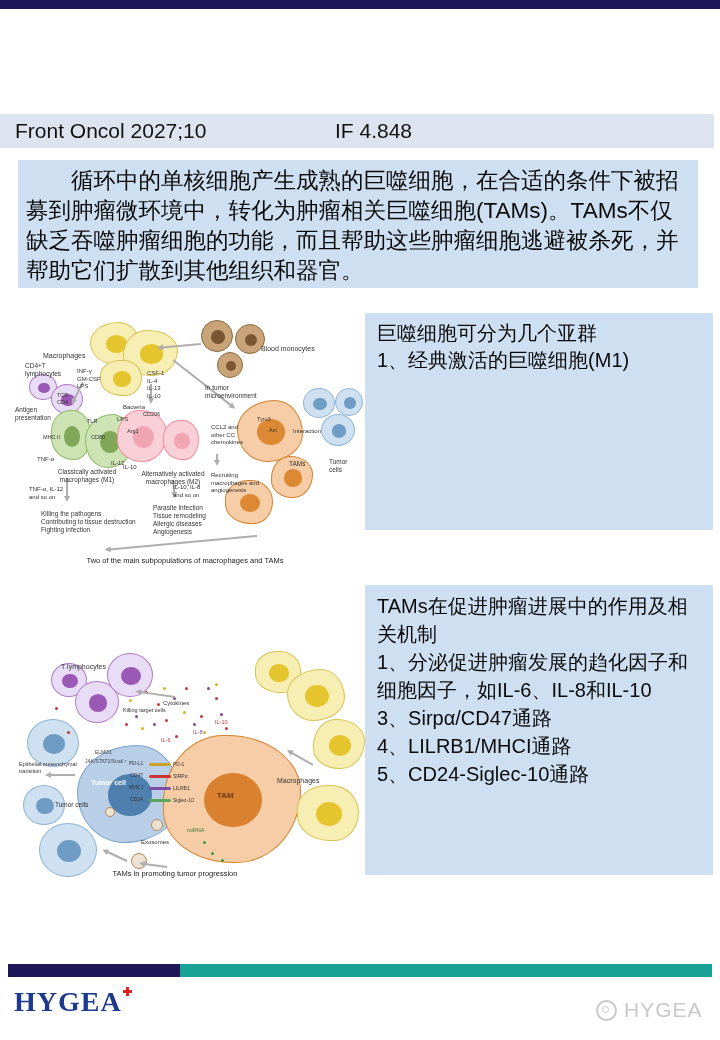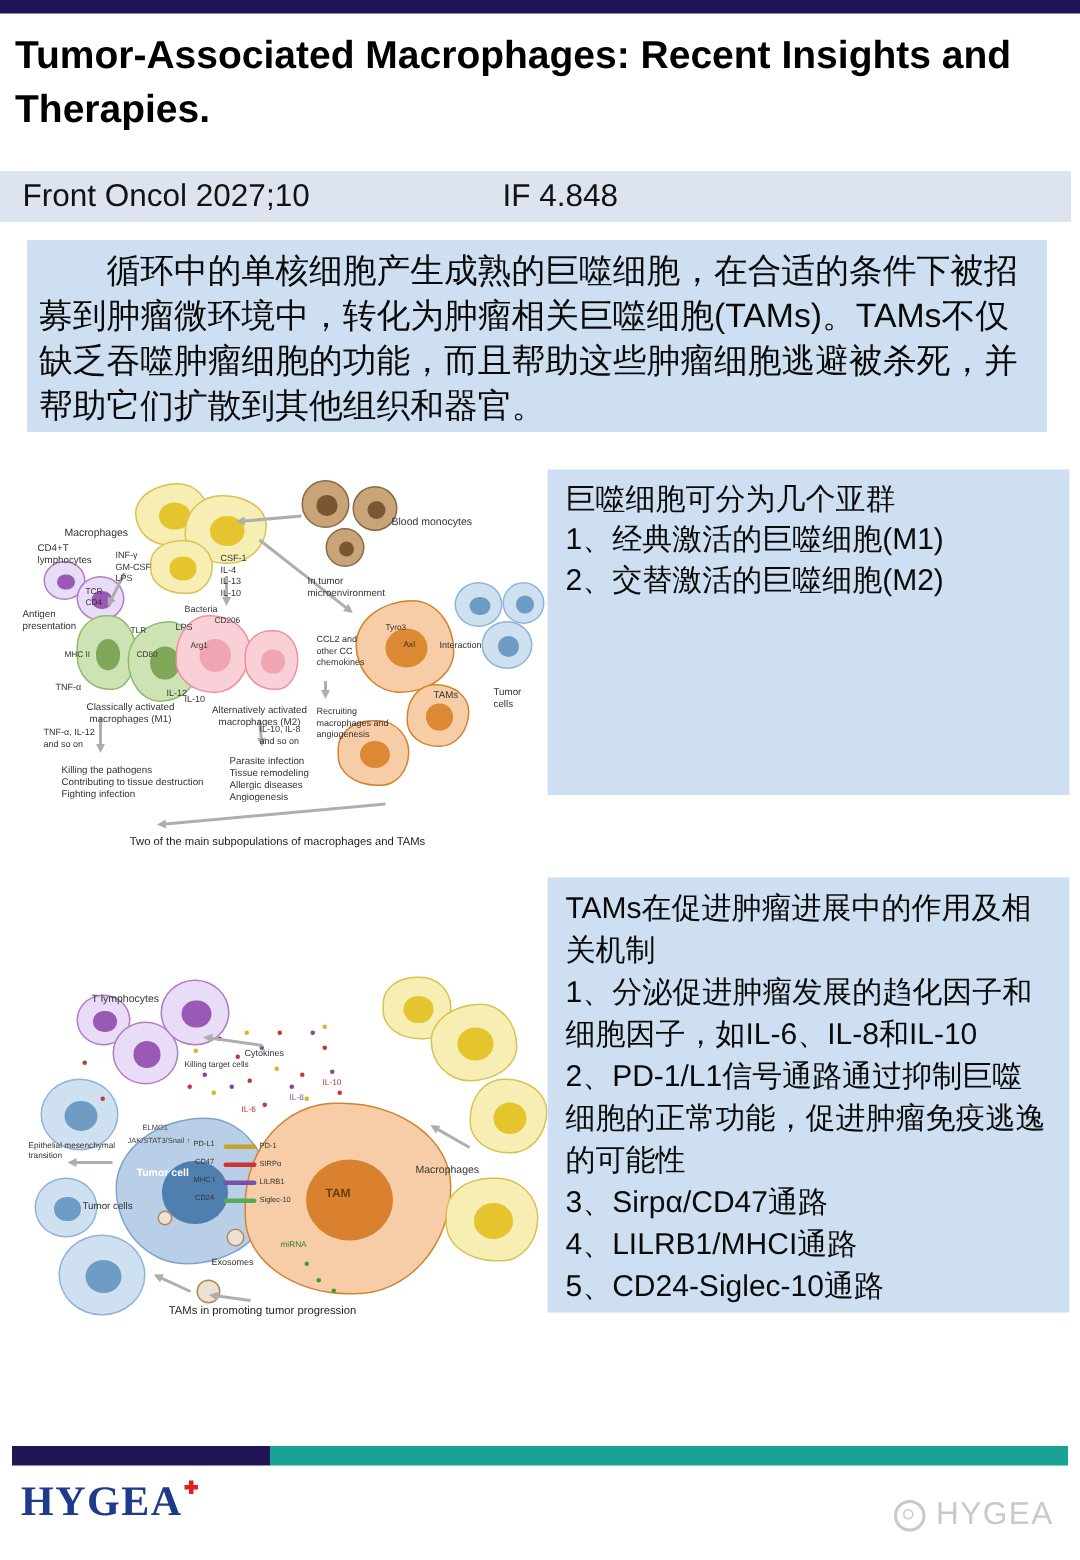--- a/index.html
+++ b/index.html
@@ -45,21 +45,20 @@
             border-radius:50%;position:relative;}
   .cam-icon::before{content:"";position:absolute;left:4px;top:4px;width:5px;height:5px;border-radius:50%;
             border:1.5px solid var(--watermark_gray,#c9c9c9);}
 </style>
 </head>
 <body>
 
 <div class="slide">
   <div class="topbar"></div>
 
-  <h1 class="title">Tumor-Associated Macrophages: Recent Insights and Therapies.</h1>
 
   <div class="journalbar">
     <span class="jref">Front Oncol 2027;10</span>
     <span class="jif">IF 4.848</span>
   </div>
 
   <div class="abstract">
     <p>循环中的单核细胞产生成熟的巨噬细胞，在合适的条件下被招募到肿瘤微环境中，转化为肿瘤相关巨噬细胞(TAMs)。TAMs不仅缺乏吞噬肿瘤细胞的功能，而且帮助这些肿瘤细胞逃避被杀死，并帮助它们扩散到其他组织和器官。</p>
   </div>
 
@@ -203,21 +202,20 @@
       <div class="fig-label" style="left: 288px; top: 120px; font-size: 6px;">Interaction</div>
       <div class="fig-label" style="left: 284px; top: 152px; font-size: 6.5px;">TAMs</div>
       <div class="fig-label" style="left: 324px; top: 150px; font-size: 6.5px;">Tumor
 cells</div>
       <div class="fig-caption" style="left: 40px; top: 248px; width: 280px;">Two of the main subpopulations of macrophages and TAMs</div>
     </div>
 
   <div class="infobox box1">
       <div class="info-line">巨噬细胞可分为几个亚群</div>
       <div class="info-line">1、经典激活的巨噬细胞(M1)</div>
-      <div class="info-line">2、交替激活的巨噬细胞(M2)</div>
     </div>
 
   <div class="figure fig2">
       <div class="cell" style="left: 36px; top: 36px; width: 36px; height: 34px; background: rgb(233, 220, 246); border: 1.5px solid rgb(176, 124, 198); border-radius: 50%;">
         <span class="nuc" style="left: 10.44px; top: 9.86px; width: 15.12px; height: 14.28px; background: rgb(155, 89, 182);"></span>
       </div>
       <div class="cell" style="left: 60px; top: 54px; width: 44px; height: 42px; background: rgb(233, 220, 246); border: 1.5px solid rgb(176, 124, 198); border-radius: 50%;">
         <span class="nuc" style="left: 12.76px; top: 12.18px; width: 18.48px; height: 17.64px; background: rgb(155, 89, 182);"></span>
       </div>
       <div class="cell" style="left: 92px; top: 26px; width: 46px; height: 44px; background: rgb(233, 220, 246); border: 1.5px solid rgb(176, 124, 198); border-radius: 50%;">
@@ -326,21 +324,20 @@
       <div class="fig-label" style="left: 4px; top: 134px; font-size: 5.5px;">Epithelial mesenchymal
 transition</div>
       <div class="fig-label" style="left: 126px; top: 212px; font-size: 6px;">Exosomes</div>
       <div class="fig-label" style="left: 172px; top: 200px; font-size: 5.5px; color: rgb(58, 122, 58);">miRNA</div>
       <div class="fig-caption" style="left: 60px; top: 242px; width: 200px;">TAMs in promoting tumor progression</div>
     </div>
 
   <div class="infobox box2">
       <div class="info-line">TAMs在促进肿瘤进展中的作用及相关机制</div>
       <div class="info-line">1、分泌促进肿瘤发展的趋化因子和细胞因子，如IL-6、IL-8和IL-10</div>
-      <div class="info-line">2、PD-1/L1信号通路通过抑制巨噬细胞的正常功能，促进肿瘤免疫逃逸的可能性</div>
       <div class="info-line">3、Sirpα/CD47通路</div>
       <div class="info-line">4、LILRB1/MHCI通路</div>
       <div class="info-line">5、CD24-Siglec-10通路</div>
     </div>
 
   <div class="fbar navy"></div>
   <div class="fbar teal"></div>
 
   <div class="logo">
     <span>HYGEA</span>

